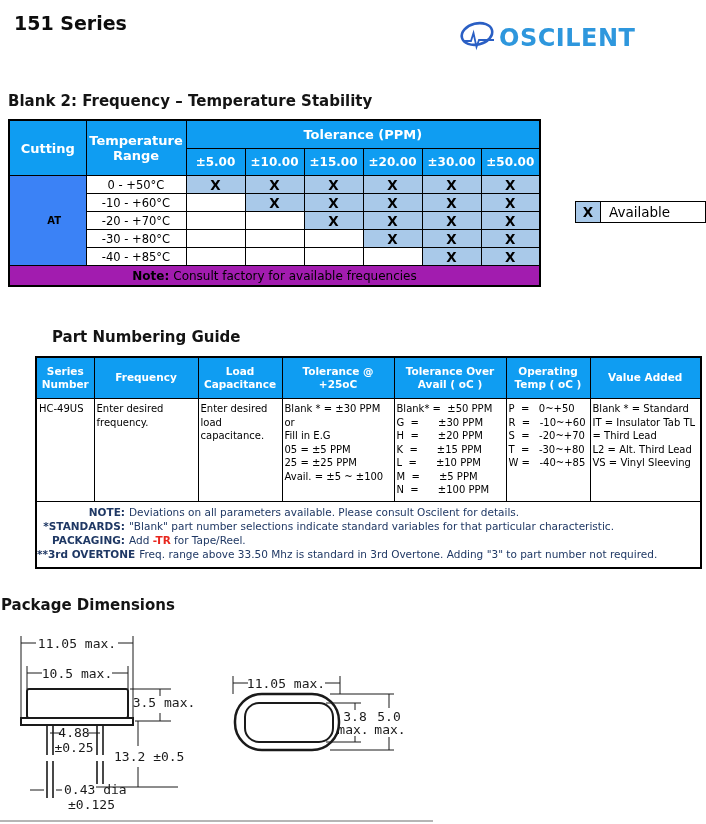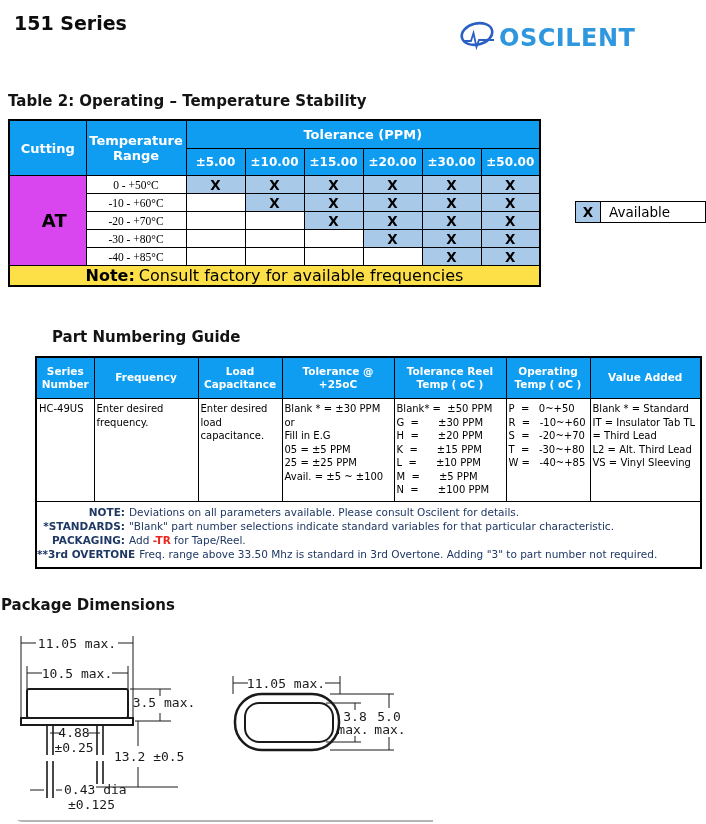--- a/index.html
+++ b/index.html
@@ -1,40 +1,40 @@
 <!DOCTYPE html>
 <html><head>
 <meta charset="utf-8">
 <style>
   html,body{margin:0;padding:0;background:#fff;}
   .page{position:relative;width:706px;height:824px;background:#fff;overflow:hidden;
-        font-family:"DejaVu Sans",sans-serif;color:#000;border-radius:32px;}
+        font-family:"DejaVu Sans",sans-serif;color:#000;}
 
   
   .page-title{position:absolute;left:14px;top:12px;font-size:19px;font-weight:bold;color:#0d0d0d;}
   .logo{position:absolute;left:458px;top:18px;display:flex;align-items:flex-end;}
   .logo-text{color:#2e97dd;font-size:24px;font-weight:bold;letter-spacing:.5px;margin-left:3px;}
 
   .section-heading{position:absolute;font-size:15px;font-weight:bold;color:#141414;}
   .t2-heading{left:8px;top:92px;}
   .pn-heading{left:8px;top:328px;margin-left:44px;}
   .pkg-heading{left:1px;top:596px;}
 
   
   table{border-collapse:collapse;table-layout:fixed;}
   .t2{position:absolute;left:8px;top:119px;border:2px solid #000;}
   .t2 th,.t2 td{border:1px solid #000;padding:0;text-align:center;vertical-align:middle;}
   .t2 .blue{background:#0f9df2;color:#fff;font-weight:bold;font-size:13px;}
   .t2 .hrow1 th{height:27px;}
   .t2 .tolv{font-size:12px;height:26px;}
-  .t2 .range{font-size:11.5px;height:17px;background:#fff;font-family:Liberation Serif, serif;}
-  .t2 .at{font-size:18px;font-weight:bold;background:#d946ef;padding-left:13px;}
+  .t2 .range{font-size:11.5px;height:17px;background:#fff;}
+  .t2 .at{font-size:10px;font-weight:bold;background:#3b82f6;padding-left:13px;}
   .t2 .mark{font-size:13.5px;font-weight:bold;background:#fff;}
   .t2 .mark.on{background:#a9c9e9;}
-  .t2 .t2-note{font-size:16px;height:19px;background:#fde047;}
+  .t2 .t2-note{font-size:12px;height:19px;background:#a21caf;}
   .t2 .t2-note .lbl{font-weight:bold;margin-right:4px;}
 
   
   .legend{position:absolute;left:575px;top:201px;display:flex;}
   .legend-x{width:24px;height:20px;border:1.5px solid #000;background:#a9c9e9;font-weight:bold;
             font-size:13.5px;display:flex;align-items:center;justify-content:center;}
   .legend-label{width:96px;height:20px;border:1.5px solid #000;border-left:none;background:#fff;
             font-size:13.5px;display:flex;align-items:center;padding-left:8px;}
 
   
@@ -69,21 +69,21 @@
 
   <div class="page-title">151 Series</div>
   <div class="logo">
     <svg width="38" height="34" viewBox="0 0 38 34">
       <ellipse cx="19" cy="16" rx="15.5" ry="10.5" transform="rotate(-14 19 16)" fill="none" stroke="#2a5fc4" stroke-width="2.6"></ellipse>
       <polyline points="6,23 13,23 15.5,15 18.5,29 21,22 36,22" fill="none" stroke="#2a5fc4" stroke-width="1.8"></polyline>
     </svg>
     <span class="logo-text">OSCILENT</span>
   </div>
 
-  <div class="section-heading t2-heading">Table 2: Operating – Temperature Stability</div>
+  <div class="section-heading t2-heading">Blank 2: Frequency – Temperature Stability</div>
 
   <table class="t2">
     <colgroup>
       <col style="width:77px">
         <col style="width:100px">
       <col style="width:59px">
         <col style="width:59px">
         <col style="width:59px">
       <col style="width:59px">
         <col style="width:59px">
@@ -173,21 +173,21 @@
       <col style="width:112px">
         <col style="width:84px">
         <col style="width:111px">
     </colgroup>
     <tbody>
         <tr>
       <th>Series Number</th>
       <th>Frequency</th>
       <th>Load Capacitance</th>
       <th>Tolerance @ +25oC</th>
-      <th>Tolerance Reel Temp ( oC )</th>
+      <th>Tolerance Over Avail ( oC )</th>
       <th>Operating Temp ( oC )</th>
       <th>Value Added</th>
     </tr>
     <tr>
       <td class="det">HC-49US</td>
       <td class="det">Enter desired frequency.</td>
       <td class="det">Enter desired load capacitance.</td>
       <td class="det">Blank * = ±30 PPM or
 Fill in E.G
 05 = ±5 PPM

